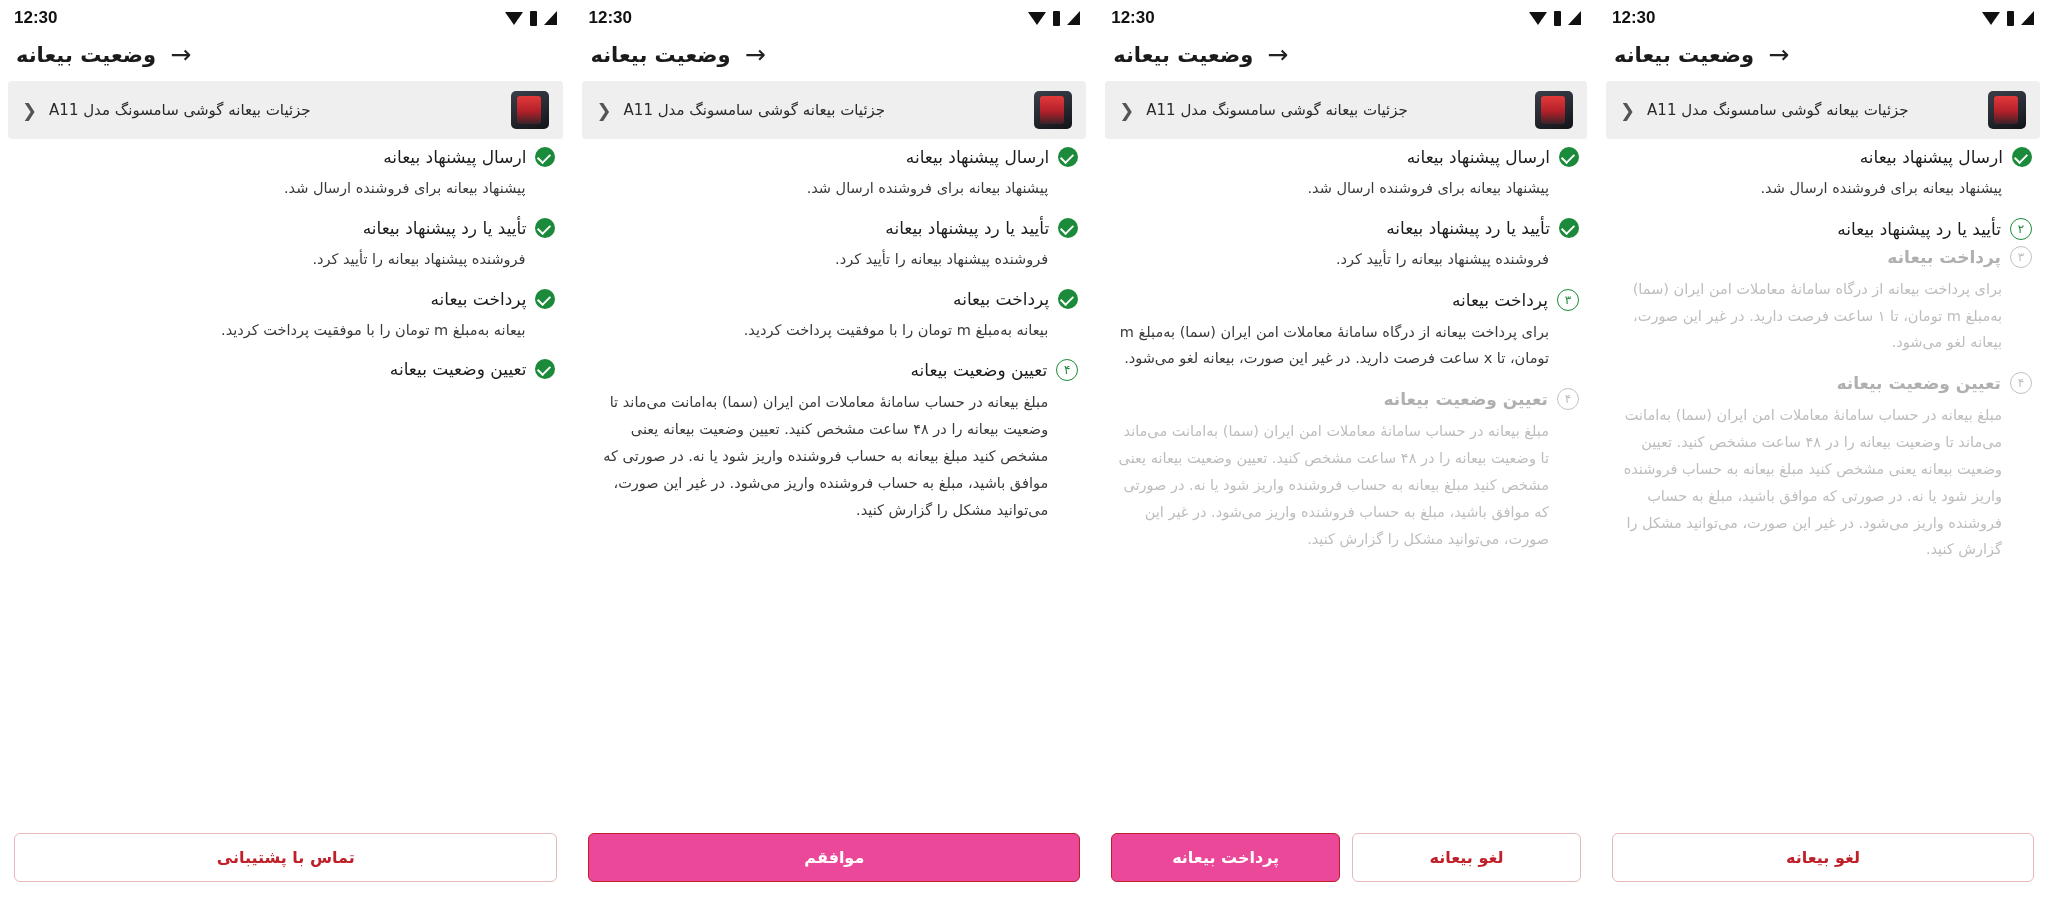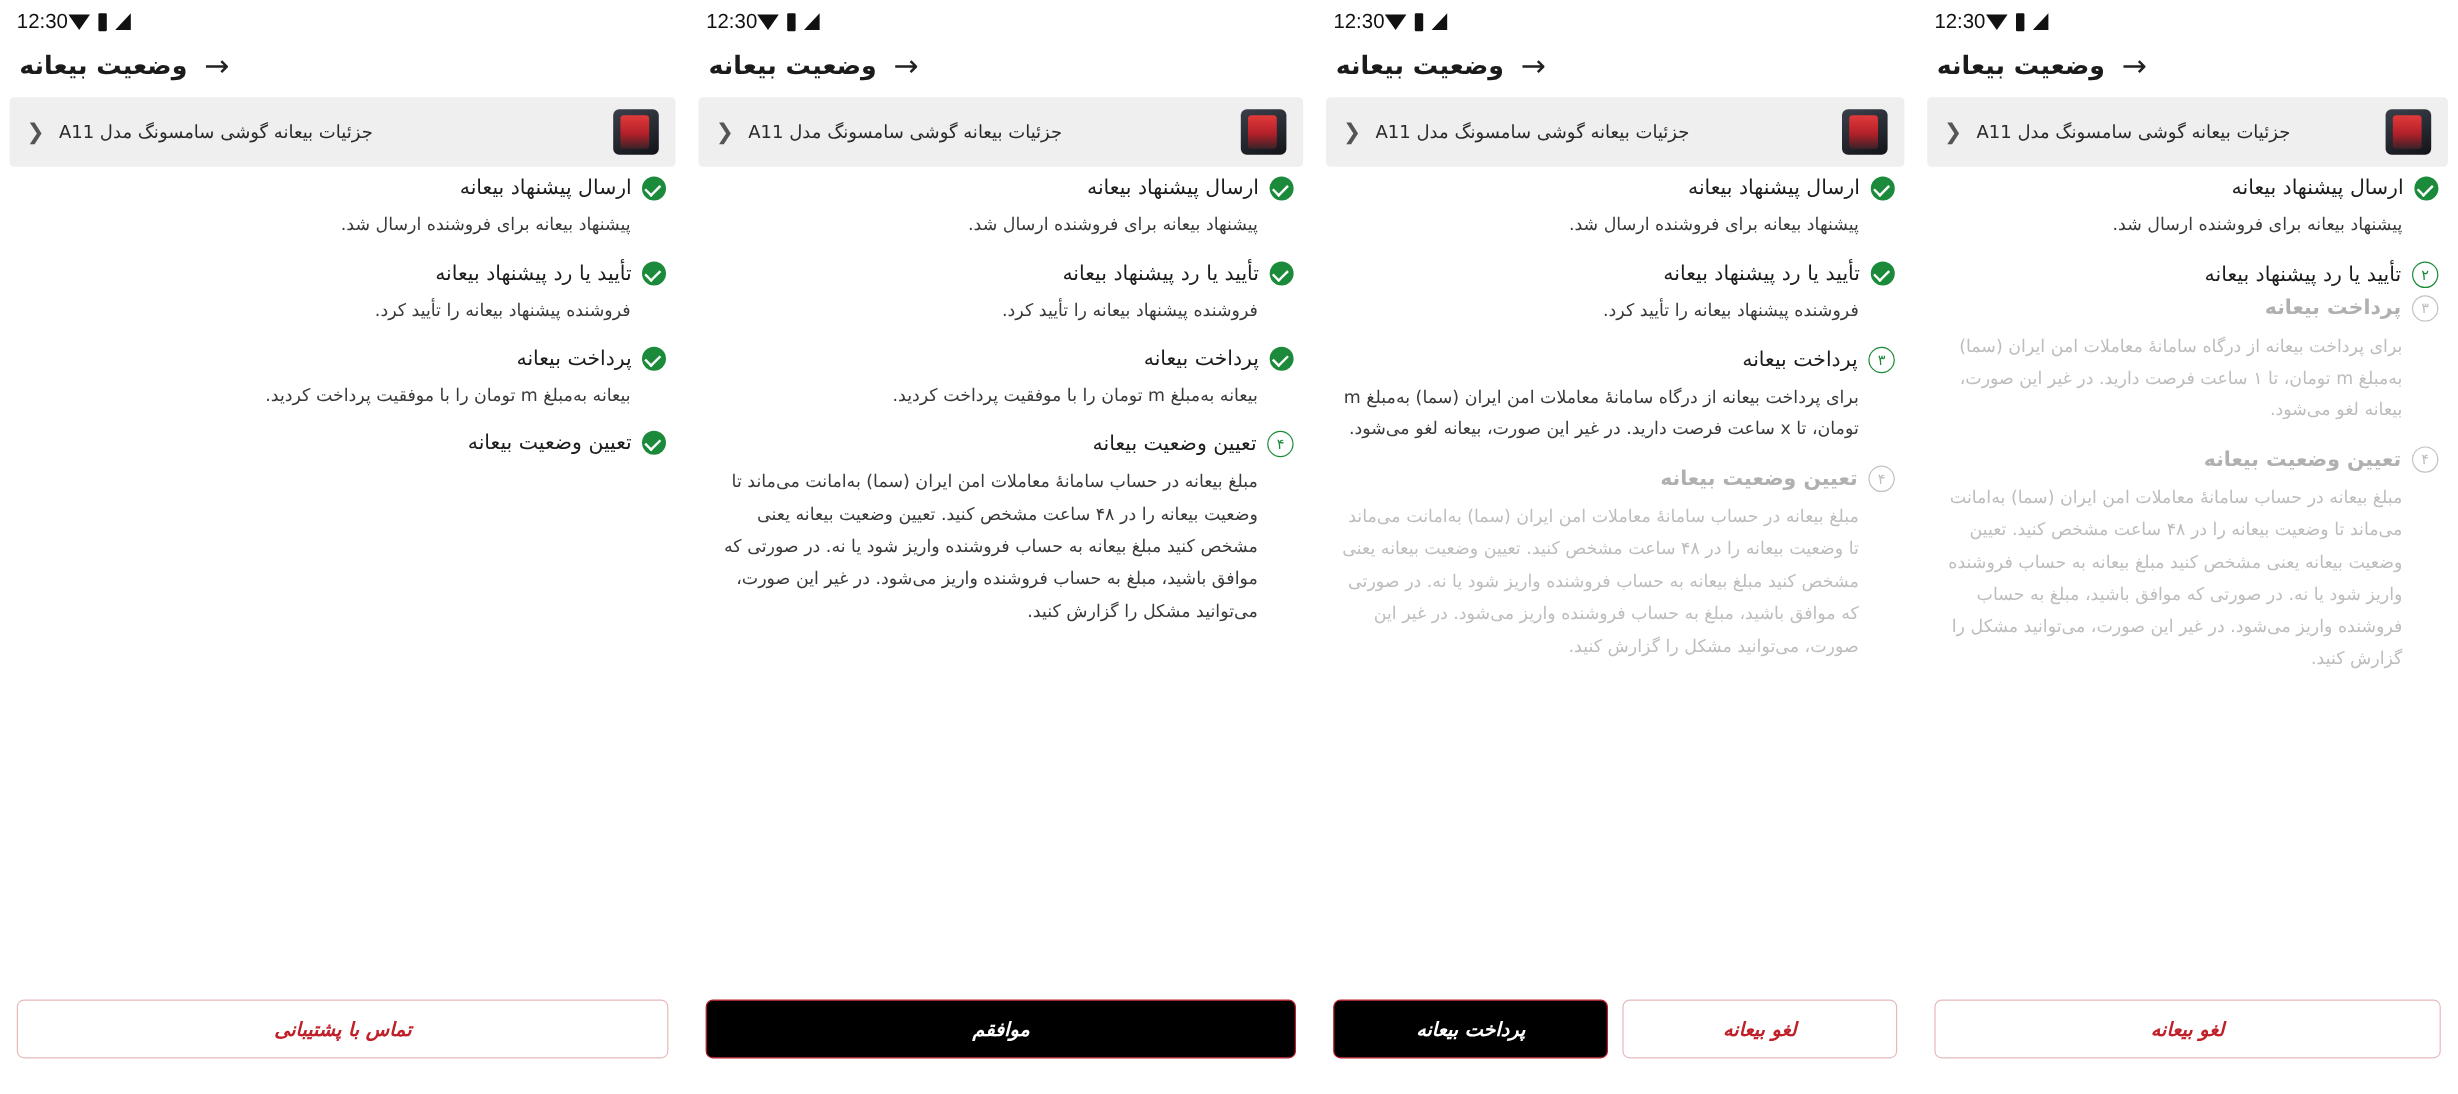--- a/index.html
+++ b/index.html
@@ -5,21 +5,21 @@
   html,body{margin:0;padding:0;background:#ffffff;}
   body{width:2048px;height:912px;font-family:"DejaVu Sans","Liberation Sans",sans-serif;overflow:hidden;}
   .board{display:flex;width:2048px;height:912px;align-items:flex-start;}
   .phone{position:relative;background:#ffffff;overflow:hidden;}
   
   .p1{width:452px;height:900px;}
   .p2{width:500px;height:900px;}
   .p3{width:522px;height:900px;}
   .p4{width:574px;height:900px;}
 
-  .statusbar{display:flex;align-items:center;padding:8px 14px 4px 14px;direction:ltr;}
+  .statusbar{display:flex;align-items:center;justify-content:space-between;padding:8px 14px 4px 14px;direction:ltr;font-weight:bold;}
   .clock{font-size:17px;color:#111;font-family:"Liberation Sans",sans-serif;}
   .sysicons{display:flex;align-items:center;gap:7px;}
   .ic{display:inline-block;}
   .wifi{width:0;height:0;border-left:9px solid transparent;border-right:9px solid transparent;border-top:13px solid #111;}
   .batt{width:7px;height:15px;background:#111;border-radius:1px;}
   .sig{width:0;height:0;border-left:13px solid transparent;border-bottom:14px solid #111;}
 
   .appbar{display:flex;align-items:center;gap:14px;padding:10px 16px 14px 16px;}
   .back-arrow{font-size:25px;color:#222;line-height:1;cursor:default;}
   .appbar-title{font-size:21px;font-weight:bold;color:#1b1b1b;}
@@ -37,23 +37,23 @@
   .step-title.muted{color:#b0b0b0;font-weight:bold;}
   .check{width:20px;height:20px;border-radius:50%;background:#1b8a3a;position:relative;flex:none;}
   .check::after{content:"";position:absolute;left:5px;top:4px;width:6px;height:10px;border:solid #fff;border-width:0 2px 2px 0;transform:rotate(45deg);}
   .num{width:20px;height:20px;border-radius:50%;border:1.6px solid #7a7a7a;color:#444;font-size:12px;display:flex;align-items:center;justify-content:center;flex:none;}
   .num.muted{border-color:#c2c2c2;color:#bdbdbd;}
   .num.active{border-color:#1b8a3a;color:#1b8a3a;}
   .step-body{font-size:14.5px;line-height:1.85;color:#3a3a3a;text-align:right;padding:8px 30px 10px 0;}
   .step-body.muted{color:#bdbdbd;}
 
   .actions{position:absolute;bottom:18px;left:14px;right:14px;display:flex;gap:12px;}
-  .btn{flex:1;text-align:center;padding:14px 6px;border-radius:6px;font-size:16px;font-weight:bold;font-style:italic;}
+  .btn{flex:1;text-align:center;padding:14px 6px;border-radius:6px;font-size:16px;font-weight:bold;}
   .btn-outline{border:1.5px solid #e8b9bb;color:#c0202a;background:#fff;}
-  .btn-filled{background:#000000;color:#fff;border:1.5px solid #bf1f2a;}
+  .btn-filled{background:#ec4899;color:#fff;border:1.5px solid #bf1f2a;}
 
   .divider{width:3px;background:#ffffff;height:900px;flex:none;}
 </style>
 </head>
 <body>
 
 <div class="board" id="board">
     <div class="phone p1">
       <div class="statusbar">
         <span class="clock">12:30</span>

